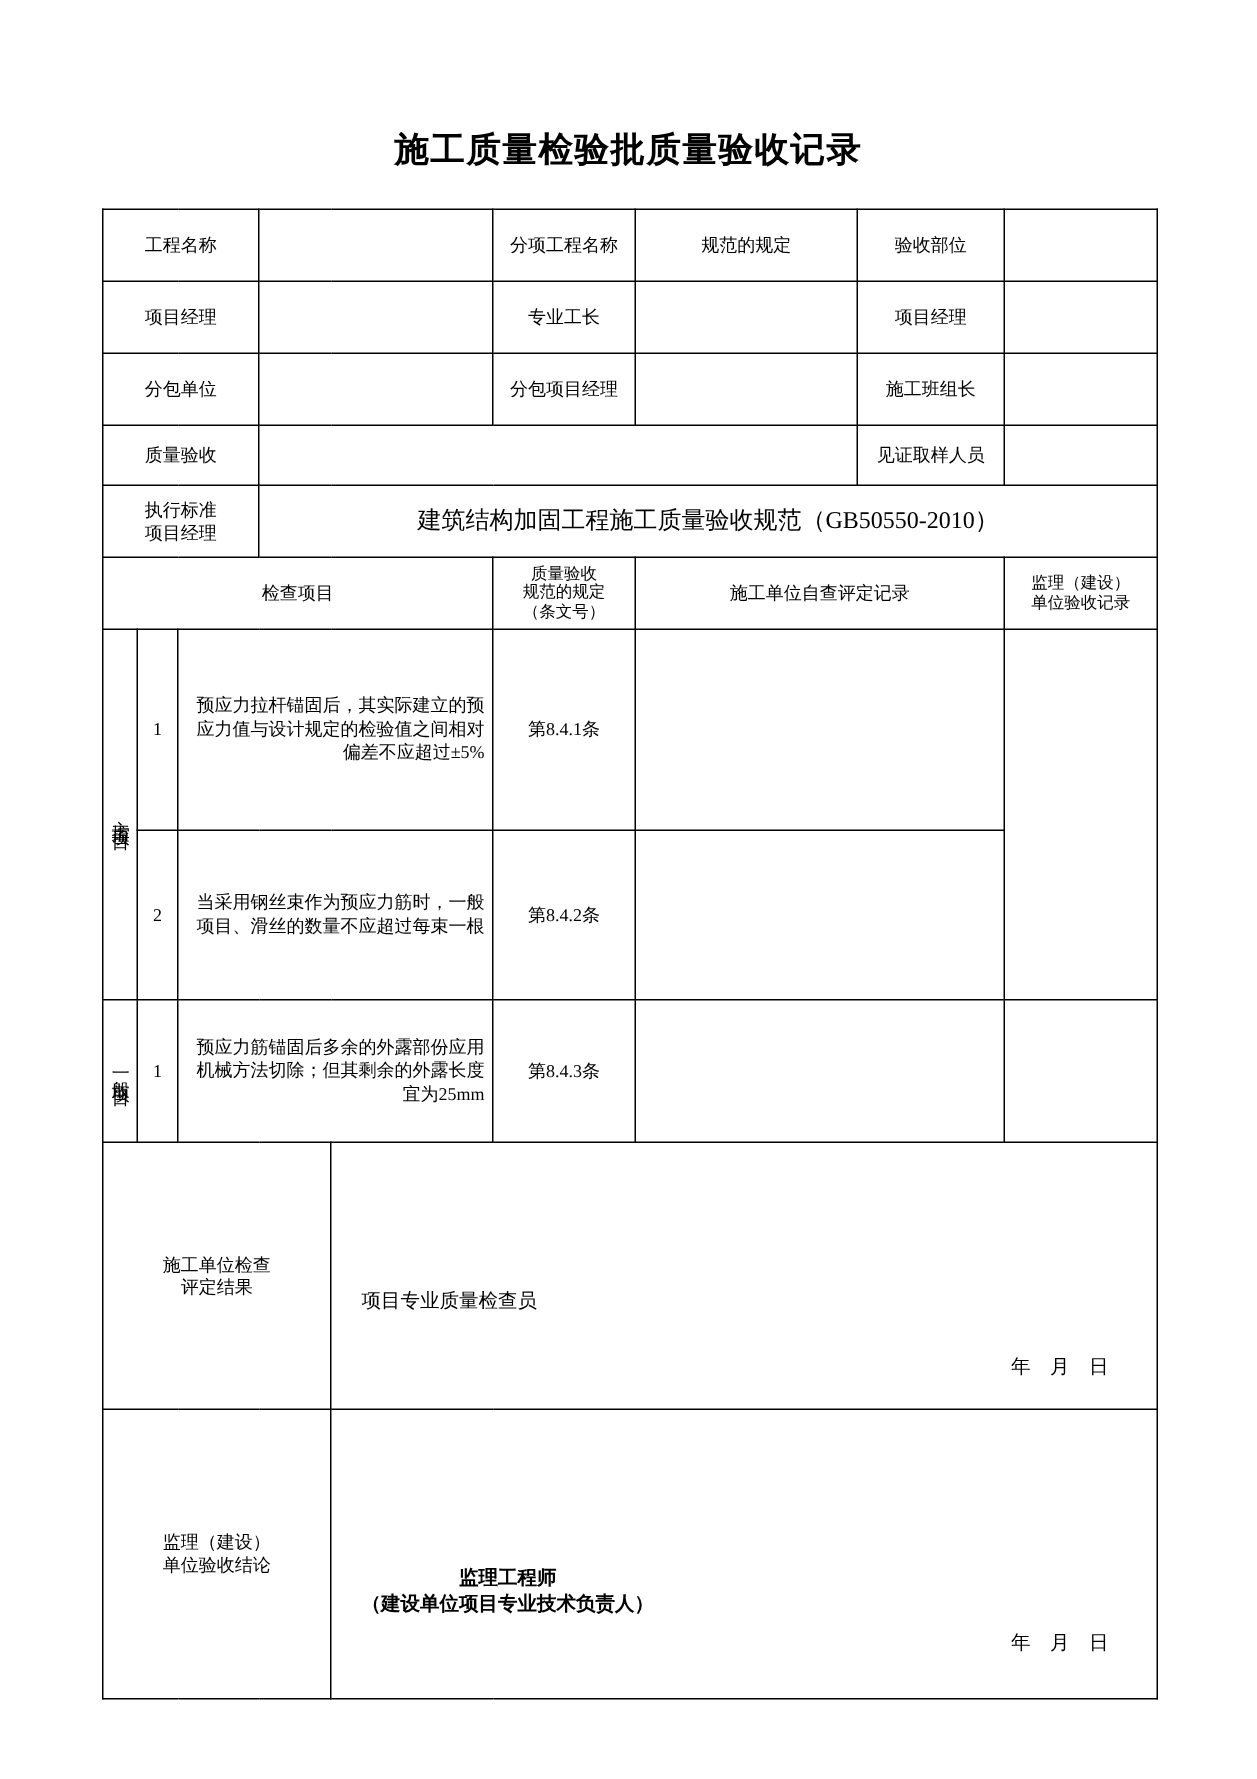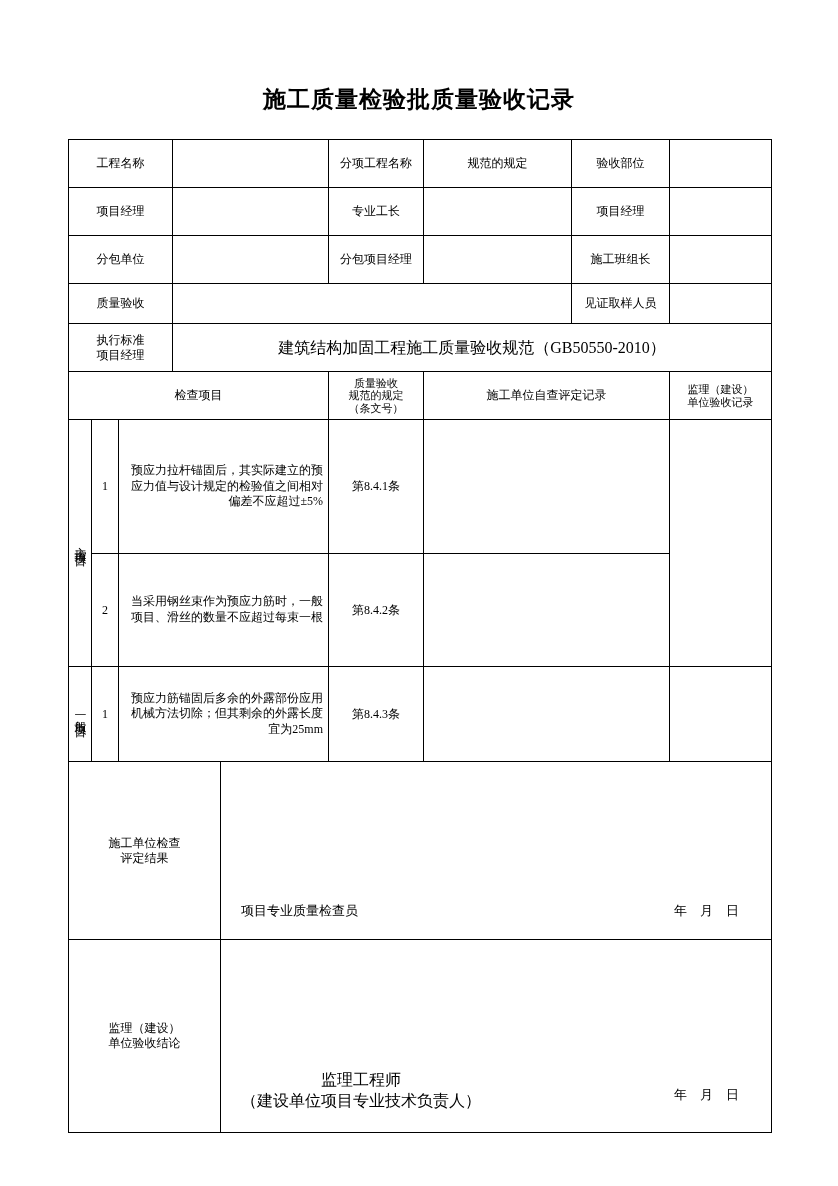--- a/index.html
+++ b/index.html
@@ -44,25 +44,25 @@
     letter-spacing:3px;
     padding:0;
   }
   .spec-head { font-size:11px; line-height:1.15; }
   .std-val { font-size:16px; }
   .clause { font-size:12px; }
   .footer-cell { vertical-align:bottom; padding:0; }
   .footer-bottom {
     display:flex;
     justify-content:space-between;
-    align-items:flex-end;
+    align-items:flex-start;
     padding:0 32px 20px 20px;
   }
   .signer-single { font-size:13px; text-align:left; }
-  .signer-double { font-size:16px; text-align:center; white-space:pre-line; line-height:1.35; }
+  .signer-double { font-size:13px; text-align:center; white-space:pre-line; line-height:1.35;font-weight:bold; }
   .date { font-size:13px;margin-top:44px; }
   .date-raised { margin-bottom:9px; }
   .r-info  { height:48px; }
   .r-batch { height:40px; }
   .r-std   { height:48px; }
   .r-head  { height:48px; }
   .r-it1   { height:134px; }
   .r-it2   { height:113px; }
   .r-it3   { height:95px; }
   .r-f1    { height:178px; }

